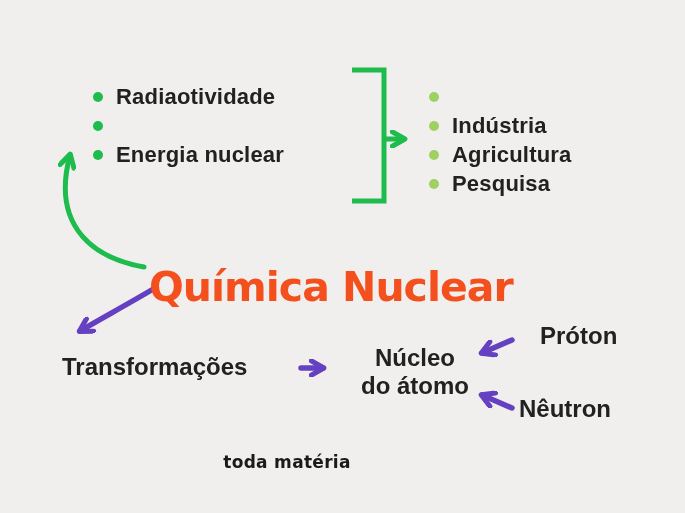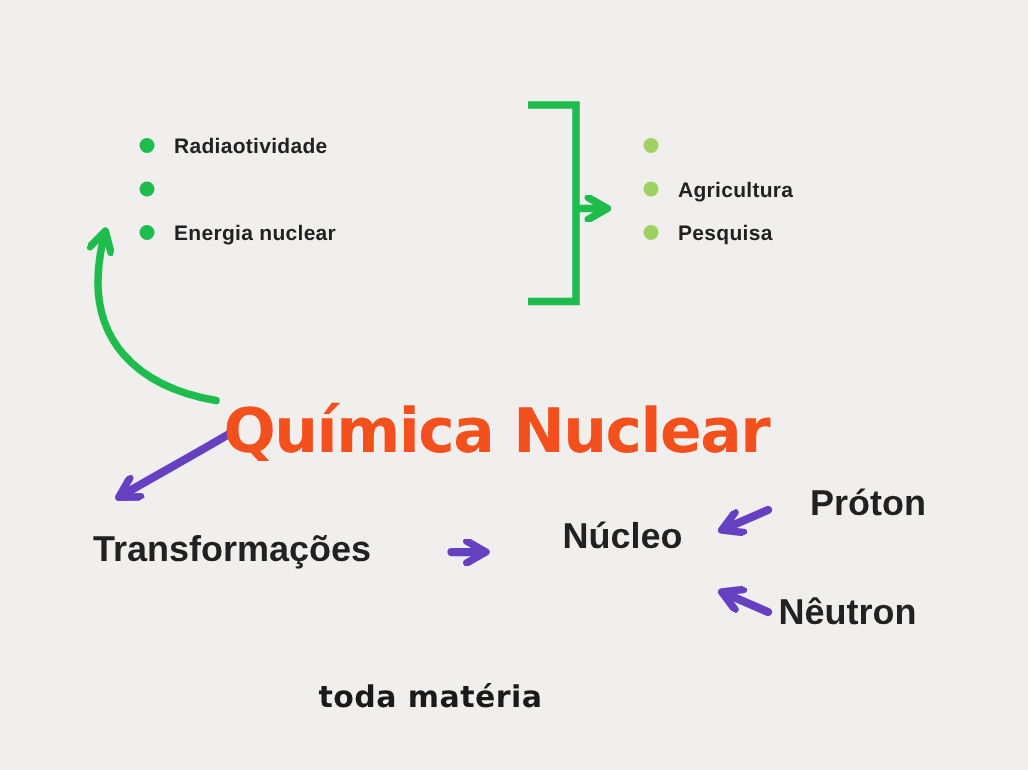--- a/index.html
+++ b/index.html
@@ -19,21 +19,21 @@
   }
   ul.topic-list {
     position: absolute;
     margin: 0; padding: 0;
     list-style: none;
   }
   ul.topic-list li {
     display: flex;
     align-items: center;
     height: 29px;
-    font-size: 14px;
+    font-size: 22px;
     font-weight: 700;
     color: #212121;
     letter-spacing: 0.2px;
   }
   .dot {
     width: 10px; height: 10px;
     border-radius: 50%;
     margin-right: 13px;
     flex: 0 0 auto;
   }
@@ -68,21 +68,21 @@
     white-space: normal;
   }
   .proton-label { left: 540px; top: 322px; }
   .neutron-label { left: 519px; top: 395px; }
   .brand-logo {
     position: absolute;
     left: 0; top: 452px;
     width: 574px;
     text-align: center;
     font-family: "DejaVu Sans", sans-serif;
-    font-size: 20px;
+    font-size: 17px;
     font-weight: 700;
     letter-spacing: 0.3px;
     color: #1a1a1a;
   }
 </style>
 </head>
 <body>
 
 <div class="canvas">
 
@@ -124,34 +124,39 @@
       <span>Energia nuclear</span>
     </li>
   </ul>
 
   <ul class="topic-list applications-list">
     <li>
       <span class="dot"></span>
     </li>
     <li>
       <span class="dot"></span>
+      <span>Indústria</span>
+    </li>
+    <li>
+      <span class="dot"></span>
       <span>Agricultura</span>
     </li>
     <li>
       <span class="dot"></span>
       <span>Pesquisa</span>
     </li>
   </ul>
 
   <div class="page-title">Química Nuclear</div>
 
   <div class="map-label transformacoes-label">Transformações</div>
 
   <div class="map-label nucleo-label">
     <div>Núcleo</div>
+    <div>do átomo</div>
   </div>
 
   <div class="map-label proton-label">Próton</div>
 
   <div class="map-label neutron-label">Nêutron</div>
 
   <div class="brand-logo">toda matéria</div>
 
 </div>
 

